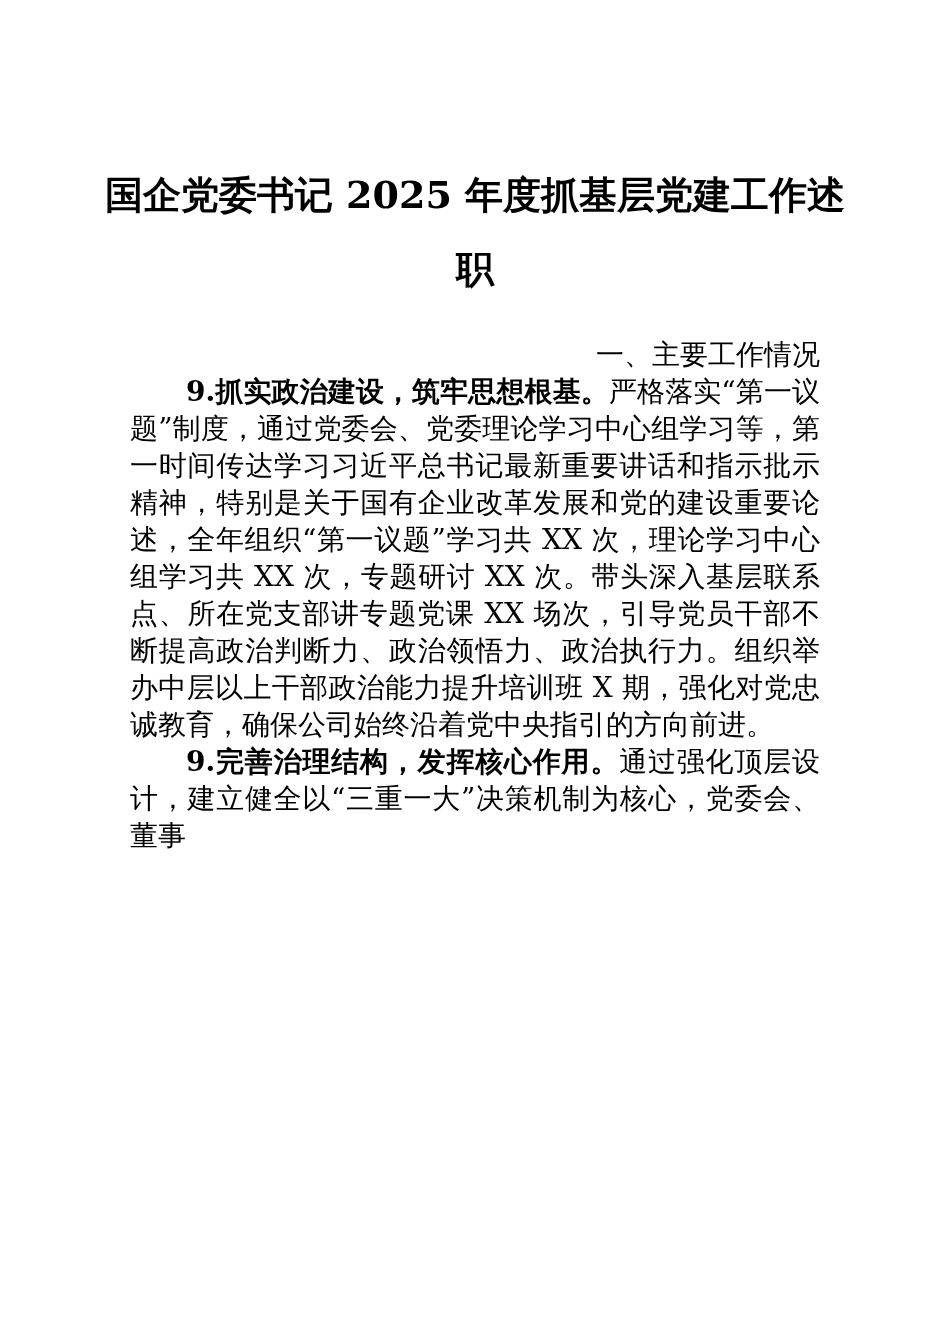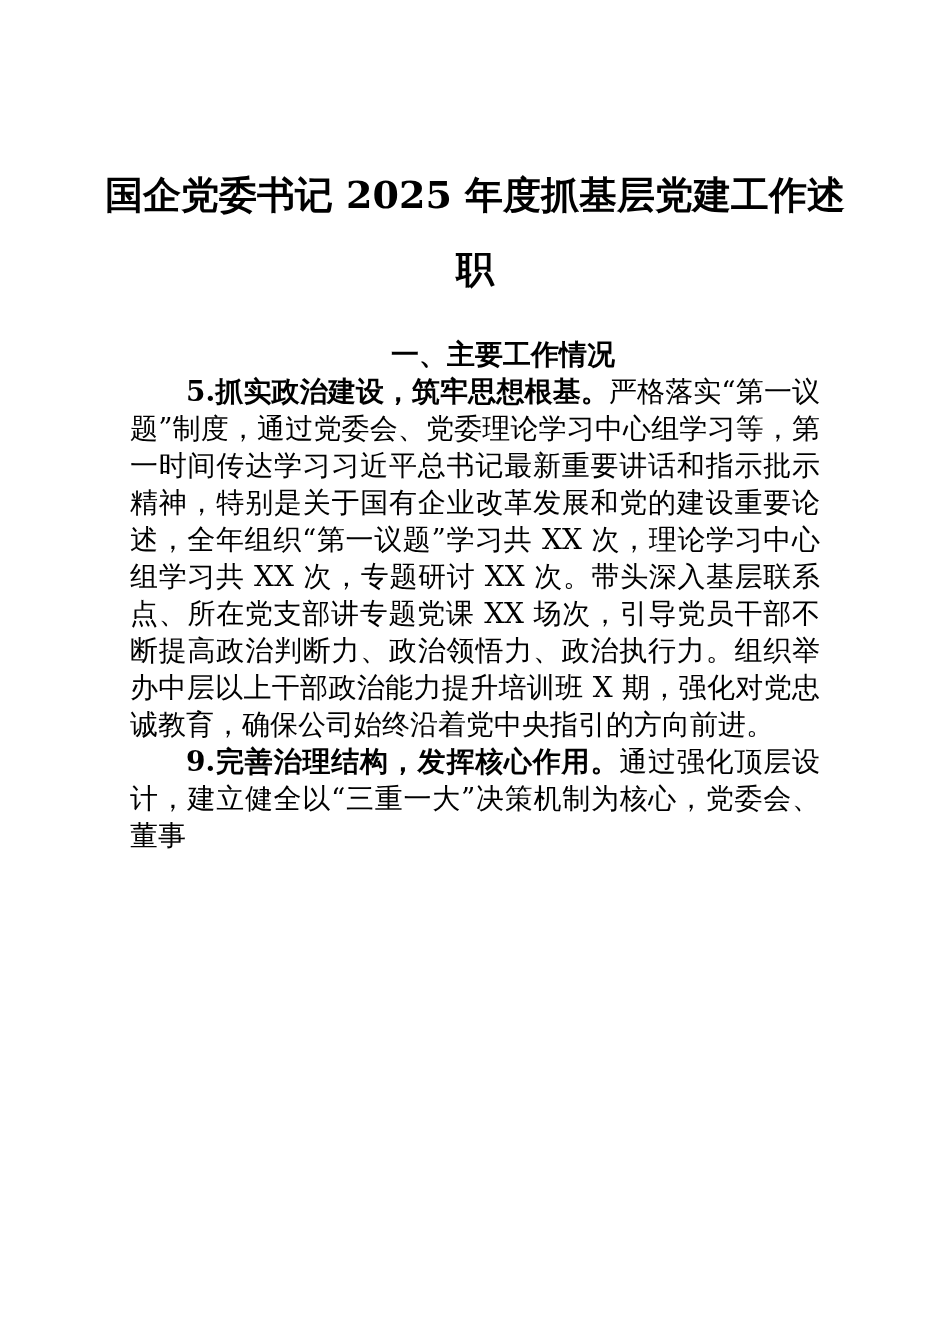--- a/index.html
+++ b/index.html
@@ -32,34 +32,34 @@
     text-align: justify;
     text-justify: inter-ideograph;
     color: #000000;
   }
   .para {
     text-indent: 2em;
     margin: 0;
   }
   .para.heading1 {
     font-family: "DejaVu Sans", "Liberation Sans", sans-serif;
-    font-weight: bold;
-    text-align: center;
+    font-weight: normal;
+    text-align: right;
   }
   .lead-kai {
     
     font-style: normal;
   }
   .lead-bold {
     font-weight: bold;
   }
 </style>
 </head>
 <body>
 
 <div class="page">
   <h1 class="doc-title">国企党委书记 2025 年度抓基层党建工作述职</h1>
   <div class="doc-body" id="doc-body">
       <p class="para heading1">一、主要工作情况</p>
-      <p class="para body"><span class="lead-bold">5.抓实政治建设，筑牢思想根基。</span>严格落实“第一议题”制度，通过党委会、党委理论学习中心组学习等，第一时间传达学习习近平总书记最新重要讲话和指示批示精神，特别是关于国有企业改革发展和党的建设重要论述，全年组织“第一议题”学习共 XX 次，理论学习中心组学习共 XX 次，专题研讨 XX 次。带头深入基层联系点、所在党支部讲专题党课 XX 场次，引导党员干部不断提高政治判断力、政治领悟力、政治执行力。组织举办中层以上干部政治能力提升培训班 X 期，强化对党忠诚教育，确保公司始终沿着党中央指引的方向前进。</p>
+      <p class="para body"><span class="lead-bold">9.抓实政治建设，筑牢思想根基。</span>严格落实“第一议题”制度，通过党委会、党委理论学习中心组学习等，第一时间传达学习习近平总书记最新重要讲话和指示批示精神，特别是关于国有企业改革发展和党的建设重要论述，全年组织“第一议题”学习共 XX 次，理论学习中心组学习共 XX 次，专题研讨 XX 次。带头深入基层联系点、所在党支部讲专题党课 XX 场次，引导党员干部不断提高政治判断力、政治领悟力、政治执行力。组织举办中层以上干部政治能力提升培训班 X 期，强化对党忠诚教育，确保公司始终沿着党中央指引的方向前进。</p>
       <p class="para body"><span class="lead-bold">9.完善治理结构，发挥核心作用。</span>通过强化顶层设计，建立健全以“三重一大”决策机制为核心，党委会、董事</p>
     </div>
 </div>
 
 </body></html>

